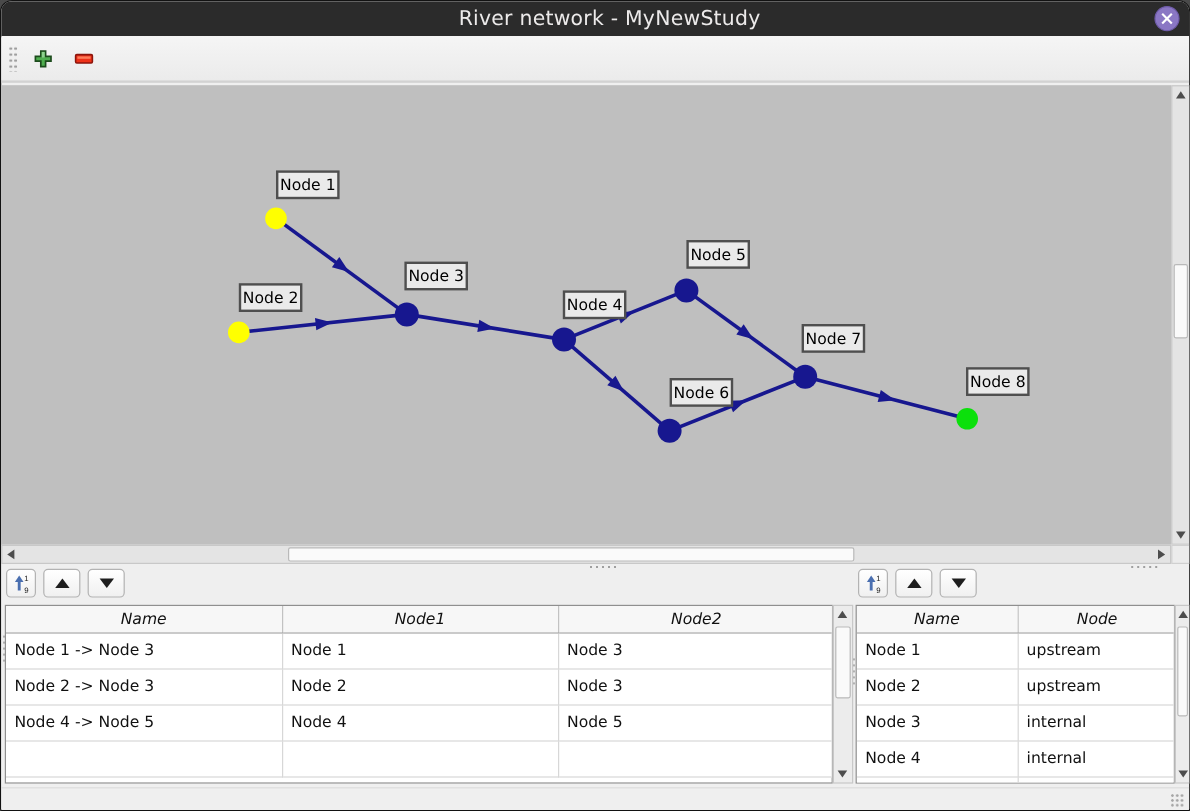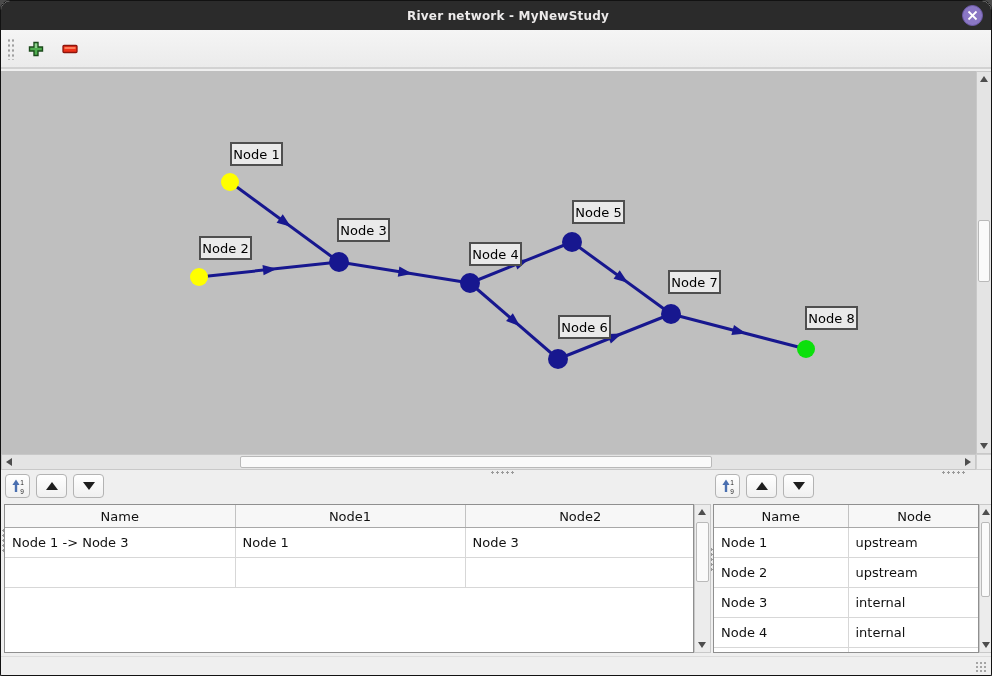--- a/index.html
+++ b/index.html
@@ -7,21 +7,21 @@
     position:relative; width:992px; height:676px; box-sizing:border-box;
     border:1px solid #121212; border-radius:10px 10px 2px 2px; overflow:hidden;
     background:#efefef;
   }
   
   .titlebar {
     position:absolute; left:0; top:0; width:100%; height:29px;
     background:#2b2b2b; border-bottom:1px solid #1a1a1a;
     display:flex; align-items:center; justify-content:center;
   }
-  .titlebar .title { color:#eceaea; font-size:12px; font-weight:700; letter-spacing:.2px;margin-left:24px; }
+  .titlebar .title { color:#eceaea; font-size:17px; font-weight:400; letter-spacing:.2px;margin-left:24px; }
   .close-btn {
     position:absolute; right:8px; top:4px; width:21px; height:21px; border-radius:50%;
     background:#8a77c4; border:1px solid #6e5ba8; box-sizing:border-box;
     display:flex; align-items:center; justify-content:center; cursor:pointer;
   }
   
   .toolbar {
     position:absolute; left:0; top:29px; width:100%; height:39px;
     background:linear-gradient(#f5f5f5,#ebebeb);
     border-bottom:2px solid #d2d2d2;
@@ -58,21 +58,21 @@
   .mini-btn.sort { width:25px; }
   .mini-btn.move { width:31px; }
   .btri { width:0; height:0; }
   .btri.up   { border-left:6px solid transparent; border-right:6px solid transparent; border-bottom:8px solid #1e1e1e; }
   .btri.down { border-left:6px solid transparent; border-right:6px solid transparent; border-top:8px solid #1e1e1e; }
   
   .tablewrap { position:absolute; top:503px; height:149px; background:#fff;
     border:1px solid #8f8f8f; box-sizing:border-box; overflow:hidden; }
   table.grid { border-collapse:collapse; table-layout:fixed; width:100%; font-size:13px; color:#111; background:#fff; }
   table.grid th { height:20px; font-weight:normal; background:#f7f7f7;
-    border-bottom:1px solid #a8a8a8; border-right:1px solid #c2c2c2; overflow:hidden; white-space:nowrap; }
+    border-bottom:1px solid #a8a8a8; border-right:1px solid #c2c2c2; overflow:hidden; white-space:nowrap;font-style:italic; }
   table.grid td { height:29px; padding:0 0 0 7px; border-bottom:1px solid #d7d7d7;
     border-right:1px solid #d7d7d7; overflow:hidden; white-space:nowrap; }
   table.grid tr td:last-child, table.grid tr th:last-child { border-right:none; }
   .tbl-vscroll { position:absolute; top:503px; height:149px; background:#ececec;
     border:1px solid #c8c8c8; box-sizing:border-box; }
   
   .statusbar { position:absolute; left:0; top:655px; width:100%; height:20px; background:#efefef; border-top:1px solid #dcdcdc; }
   .resize-grip { position:absolute; right:4px; bottom:4px; width:12px; height:12px;
     background-image:radial-gradient(circle,#a5a5a5 1px, transparent 1.2px); background-size:4px 4px; }
 </style>
@@ -227,20 +227,30 @@
             <th>Node2</th>
           </tr>
         </thead>
         <tbody>
           <tr>
             <td>Node 1 -&gt; Node 3</td>
             <td>Node 1</td>
             <td>Node 3</td>
           </tr>
           <tr>
+            <td>Node 2 -&gt; Node 3</td>
+            <td>Node 2</td>
+            <td>Node 3</td>
+          </tr>
+          <tr>
+            <td>Node 4 -&gt; Node 5</td>
+            <td>Node 4</td>
+            <td>Node 5</td>
+          </tr>
+          <tr>
             <td></td>
             <td></td>
             <td></td>
           </tr>
         </tbody>
       </table>
   </div>
   <div class="tbl-vscroll" style="left:693px; width:17px;">
     <div class="sb-arrow" style="top:0; left:0;">
         <div class="tri up"></div>

